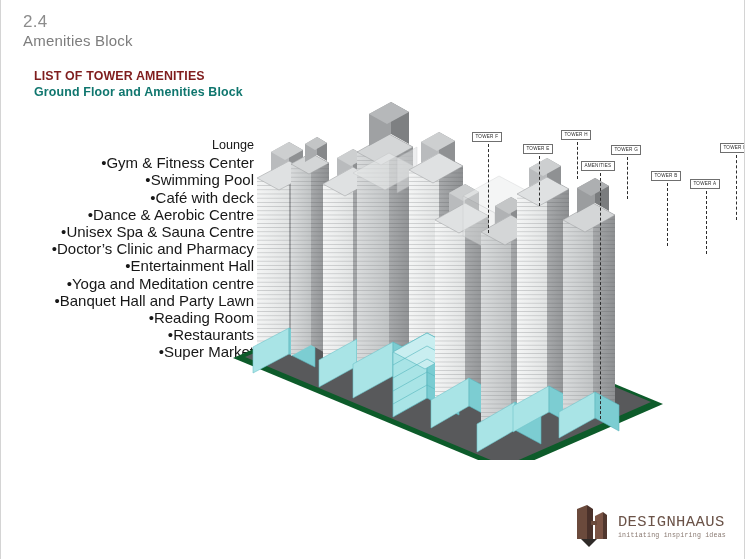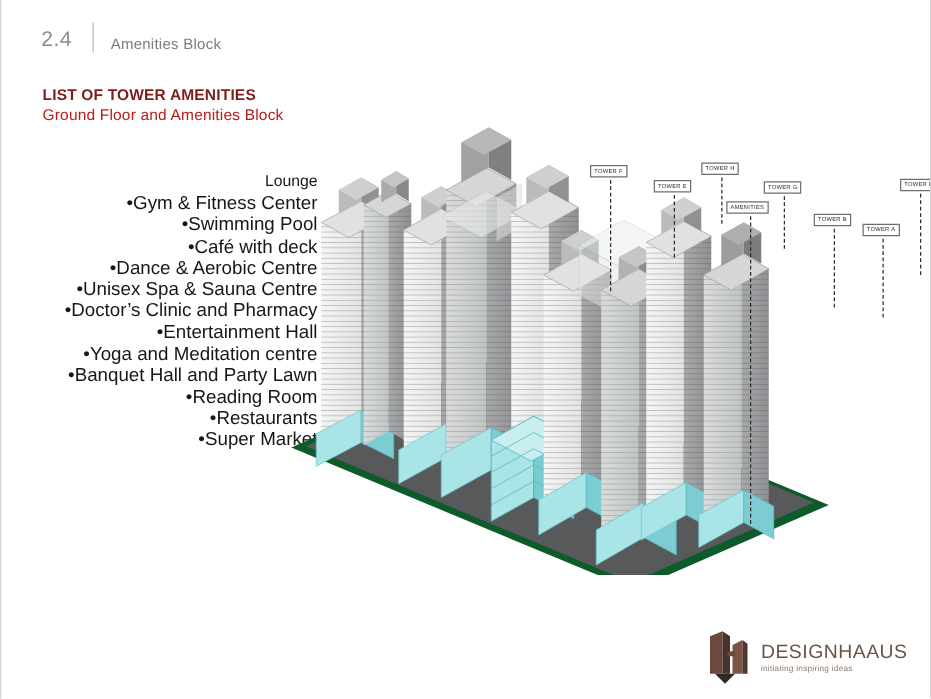--- a/index.html
+++ b/index.html
@@ -17,40 +17,41 @@
     background: #ffffff;
     overflow: hidden;
     border-left: 1px solid #d4d4d4;
     border-right: 1px solid #d4d4d4;
     box-sizing: border-box;
   }
 
   
   .header {
     position: absolute;
-    left: 32px;
+    left: 22px;
     top: 12px;
     display: flex;
-    align-items: flex-end;
+    align-items: flex-start;
     height: 30px;
+    flex-direction: column;
   }
   .header-number {
     font-size: 17px;
     color: #8c8c8c;
     font-weight: 400;
     letter-spacing: .3px;
   }
   .header-divider {
     width: 1px;
     height: 24px;
     background: #b8b8b8;
     margin: 0 14px 0 16px;
   }
   .header-title {
-    font-size: 12px;
+    font-size: 15px;
     color: #7d7d7d;
     font-weight: 400;
     letter-spacing: .2px;
   }
 
   
   .panel {
     position: absolute;
     left: 33px;
     top: 68px;
@@ -58,22 +59,22 @@
   }
   .panel-title {
     font-size: 12.4px;
     font-weight: bold;
     color: #7f1d1d;
     line-height: 16px;
     letter-spacing: .15px;
   }
   .panel-subtitle {
     font-size: 12.4px;
-    font-weight: normal;
-    color: #b91c1c;
+    font-weight: bold;
+    color: #0f766e;
     line-height: 16px;
     letter-spacing: .15px;
   }
   .amenity-list {
     margin-top: 37px;
     text-align: right;
   }
   .amenity-head {
     font-size: 12.6px;
     color: #171717;
@@ -120,20 +121,21 @@
   }
 
   
   .logo {
     position: absolute;
     right: 18px;
     bottom: 12px;
     display: flex;
     align-items: flex-end;
     height: 50px;
+    font-family: Liberation Mono, monospace;
   }
   .logo-mark {
     position: relative;
     width: 42px;
     height: 48px;
     margin-right: 3px;
   }
   .logo-text-wrap {
     padding-bottom: 7px;
   }

